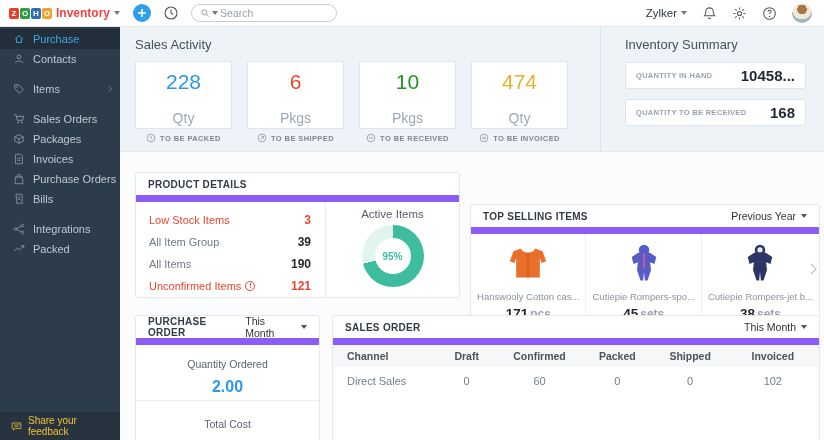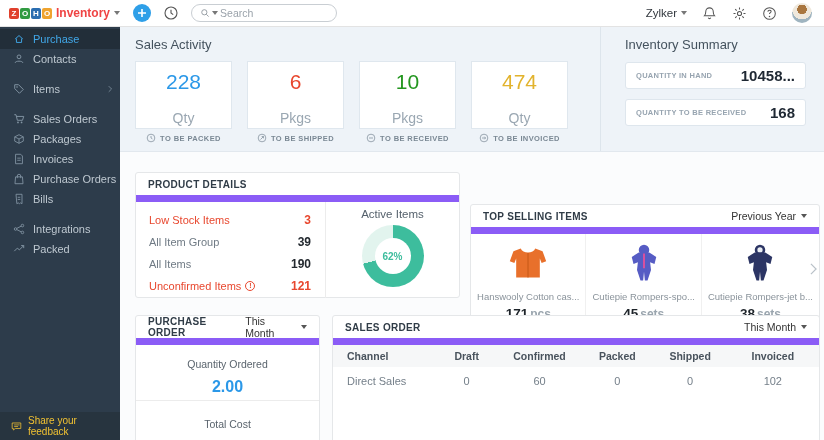--- a/index.html
+++ b/index.html
@@ -378,21 +378,21 @@
               <span>Unconfirmed Items</span>
               <span class="warn-icon">!</span>
             </span>
             <span class="pd-val" style="color: rgb(232, 71, 46);">121</span>
           </div>
         </div>
         <div class="pd-right">
           <div class="ai-title">Active Items</div>
           <div class="donut" style="background: conic-gradient(rgb(61, 189, 157) 0deg, rgb(61, 189, 157) 71%, rgb(226, 244, 238) 71%, rgb(226, 244, 238) 100%);">
             <div class="hole">
-                <span style="color: rgb(61, 189, 157);">62%</span>
+                <span style="color: rgb(61, 189, 157);">95%</span>
               </div>
           </div>
         </div>
       </div>
     </div>
 
     <div class="card" id="ts">
       <div class="card-head">
         <span class="card-title">TOP SELLING ITEMS</span>
         <span class="period">

